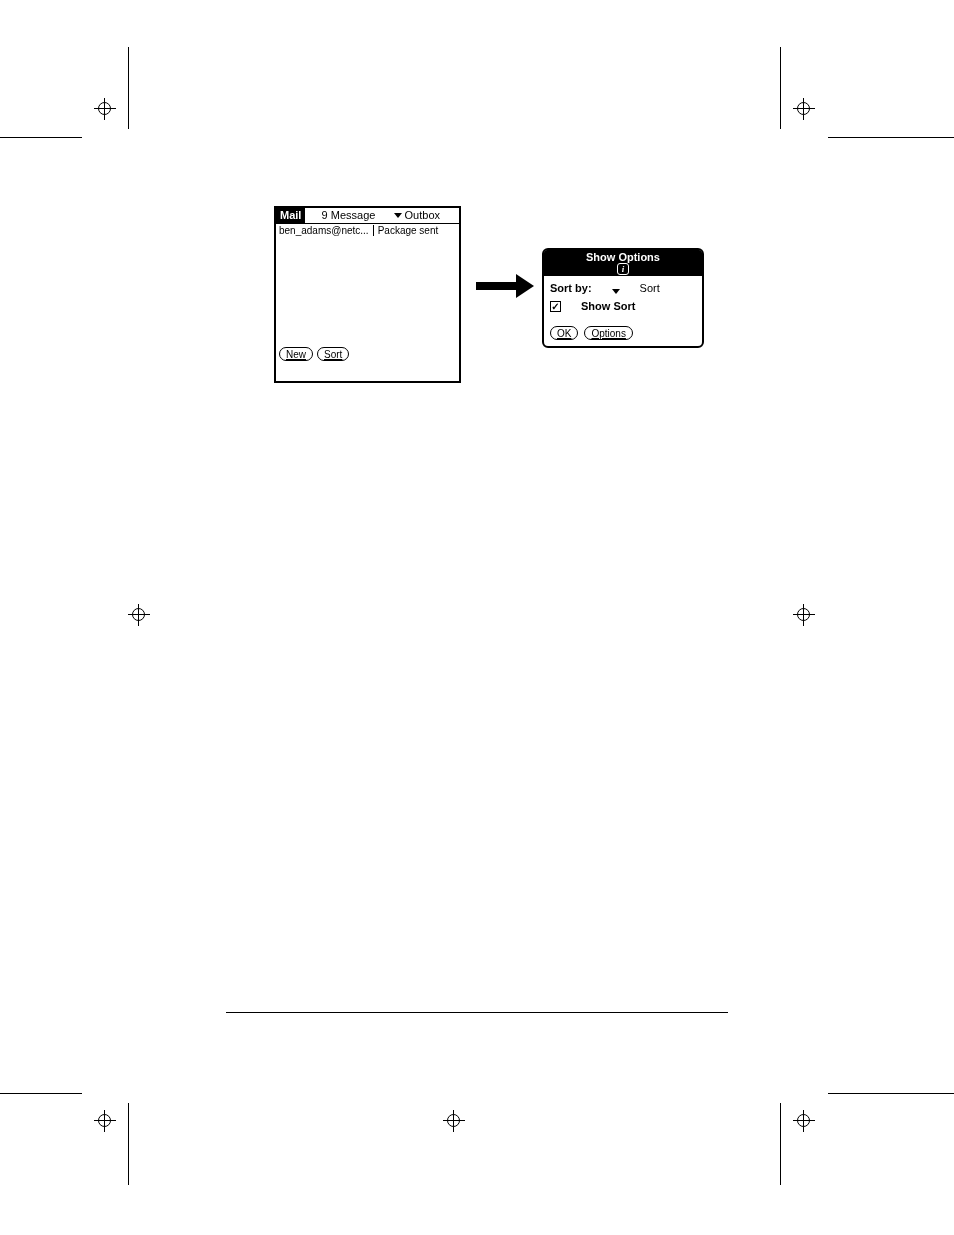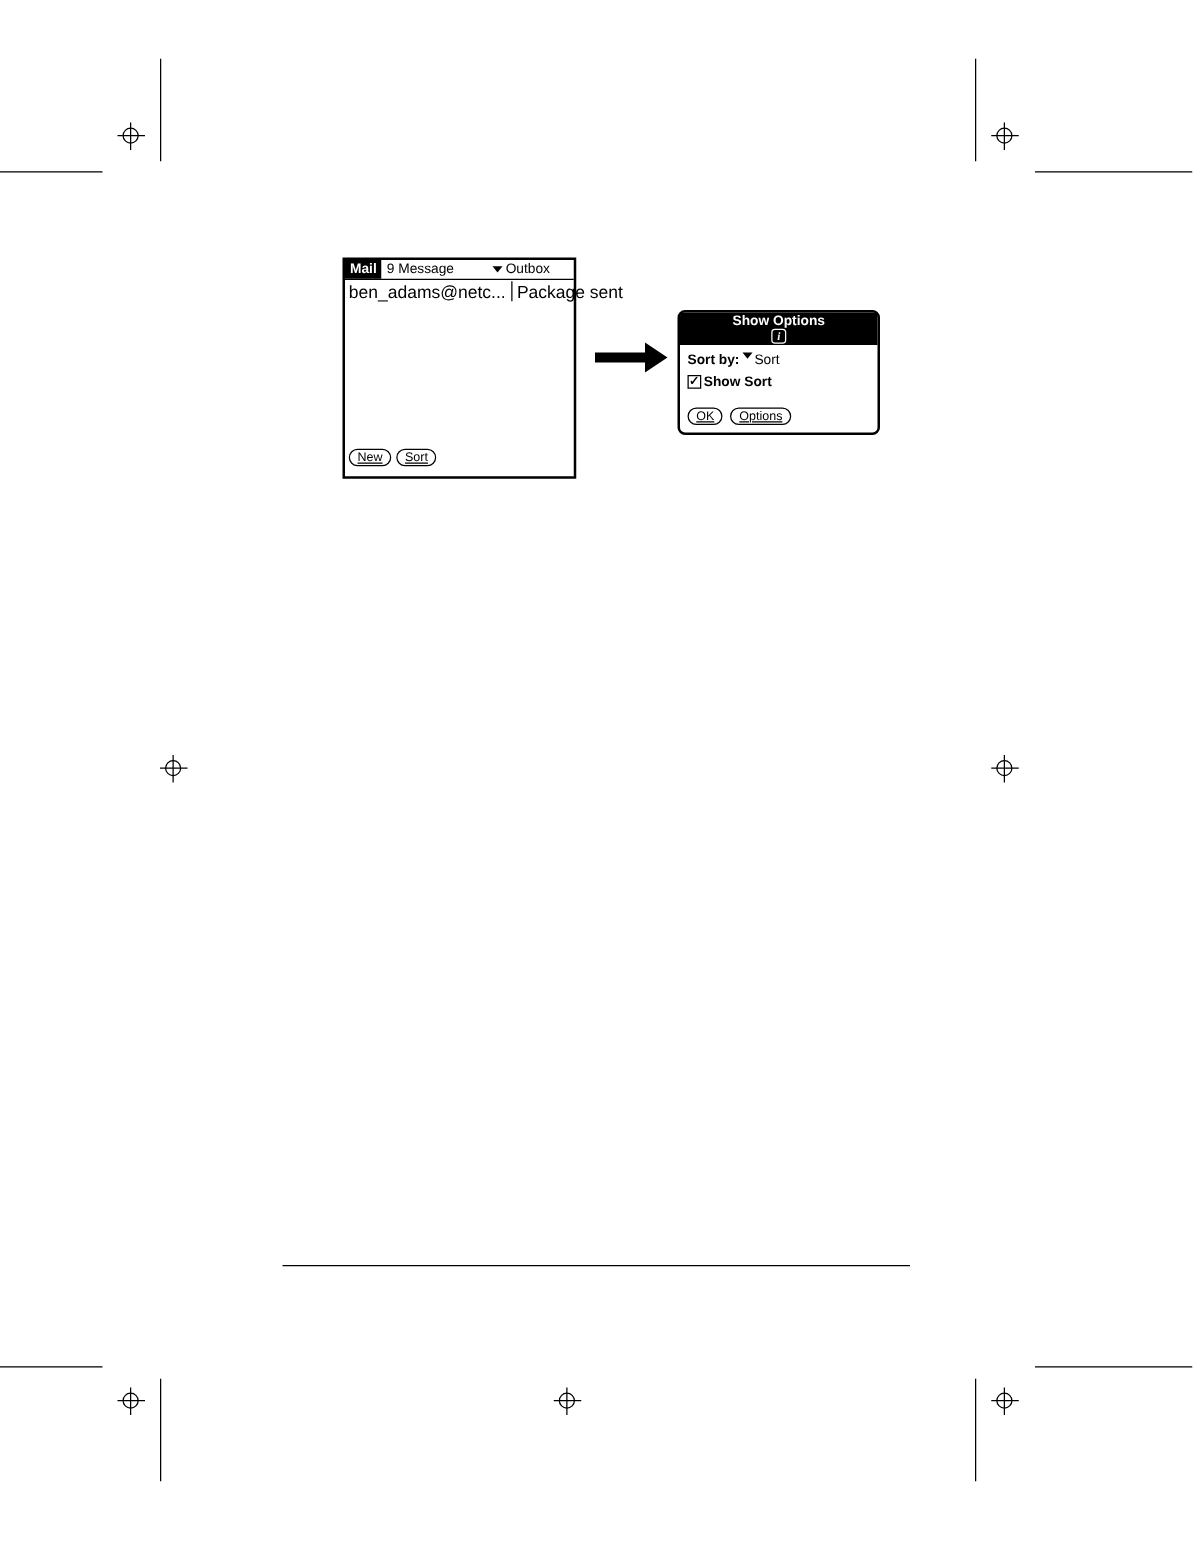--- a/index.html
+++ b/index.html
@@ -5,40 +5,40 @@
   html,body{margin:0;padding:0;background:#fff;width:954px;height:1235px;position:relative;font-family:Arial,Helvetica,sans-serif;}
   
   .reg{position:absolute;width:22px;height:22px;}
   .reg::before,.reg::after{content:"";position:absolute;background:#000;}
   .reg::before{left:10px;top:0;width:1px;height:22px;}
   .reg::after{top:10px;left:0;height:1px;width:22px;}
   .reg .circ{position:absolute;left:4px;top:4px;width:13px;height:13px;border:1px solid #000;border-radius:50%;box-sizing:border-box;}
   .cropline{position:absolute;background:#000;}
   
   .palm-mail{position:absolute;left:274px;top:206px;width:187px;height:177px;border:2px solid #000;box-sizing:border-box;background:#fff;font-size:11px;}
-  .palm-mail .header{display:flex;align-items:stretch;height:15px;border-bottom:1px solid #000;}
+  .palm-mail .header{display:flex;align-items:stretch;height:15px;border-bottom:1px solid #000;text-align:center;}
   .palm-mail .header .app{background:#000;color:#fff;font-weight:bold;padding:0 4px;line-height:15px;}
   .palm-mail .header .count{padding:0 4px;line-height:15px;flex:1;}
   .palm-mail .header .folder{padding:0 19px 0 2px;line-height:15px;display:flex;align-items:center;gap:3px;}
   .palm-mail .header .folder .tri{width:0;height:0;border-left:4px solid transparent;border-right:4px solid transparent;border-top:5px solid #000;display:inline-block;}
-  .palm-mail .list{padding:1px 3px;font-size:14px;text-align:right;}
+  .palm-mail .list{padding:1px 3px;font-size:10px;text-align:right;}
   .palm-mail .list .row{display:flex;gap:2px;white-space:nowrap;}
   .palm-mail .list .row .sep{border-left:1px solid #000;margin:0 2px;}
-  .palm-mail .footer{position:absolute;bottom:8px;left:3px;display:flex;gap:4px;}
+  .palm-mail .footer{position:absolute;bottom:20px;left:3px;display:flex;gap:4px;}
   .pbtn{border:1px solid #000;border-radius:8px;padding:0 6px;font-size:10px;line-height:13px;background:#fff;height:14px;vertical-align:middle;box-sizing:border-box;text-decoration:underline;}
   
   .arrow{position:absolute;left:476px;top:274px;width:60px;height:24px;}
   .arrow .shaft{position:absolute;left:0;top:8px;width:42px;height:8px;background:#000;}
   .arrow .head{position:absolute;left:40px;top:0;width:0;height:0;border-top:12px solid transparent;border-bottom:12px solid transparent;border-left:18px solid #000;}
   
   .palm-dialog{position:absolute;left:542px;top:248px;width:162px;border:2px solid #000;border-radius:6px;box-sizing:border-box;background:#fff;font-size:11px;}
   .palm-dialog .titlebar{background:#000;color:#fff;font-weight:bold;display:flex;justify-content:space-between;align-items:center;padding:1px 5px;border-top-left-radius:3px;border-top-right-radius:3px;flex-direction:column;}
   .palm-dialog .titlebar .info{width:12px;height:12px;border:1px solid #fff;border-radius:3px;display:flex;align-items:center;justify-content:center;font-size:9px;box-sizing:border-box;font-family:Georgia,serif;font-style:italic;font-weight:bold;}
   .palm-dialog .body{padding:6px 6px 4px 6px;}
-  .palm-dialog .row{display:flex;align-items:flex-start;gap:2px;margin-bottom:6px;}
+  .palm-dialog .row{display:flex;align-items:flex-end;gap:20px;margin-bottom:6px;}
   .palm-dialog .sortlbl{font-weight:bold;}
   .palm-dialog .tri{width:0;height:0;border-left:4px solid transparent;border-right:4px solid transparent;border-top:5px solid #000;display:inline-block;}
   .palm-dialog .chk{width:11px;height:11px;border:1px solid #000;display:inline-flex;align-items:center;justify-content:center;font-size:10px;line-height:10px;box-sizing:border-box;font-weight:bold;}
   .palm-dialog .btns{display:flex;gap:6px;padding:0 6px 6px 6px;margin-top:4px;}
   
   .pg-divider{position:absolute;left:226px;top:1012px;width:502px;height:1px;background:#000;}
 </style>
 </head>
 <body>
 

